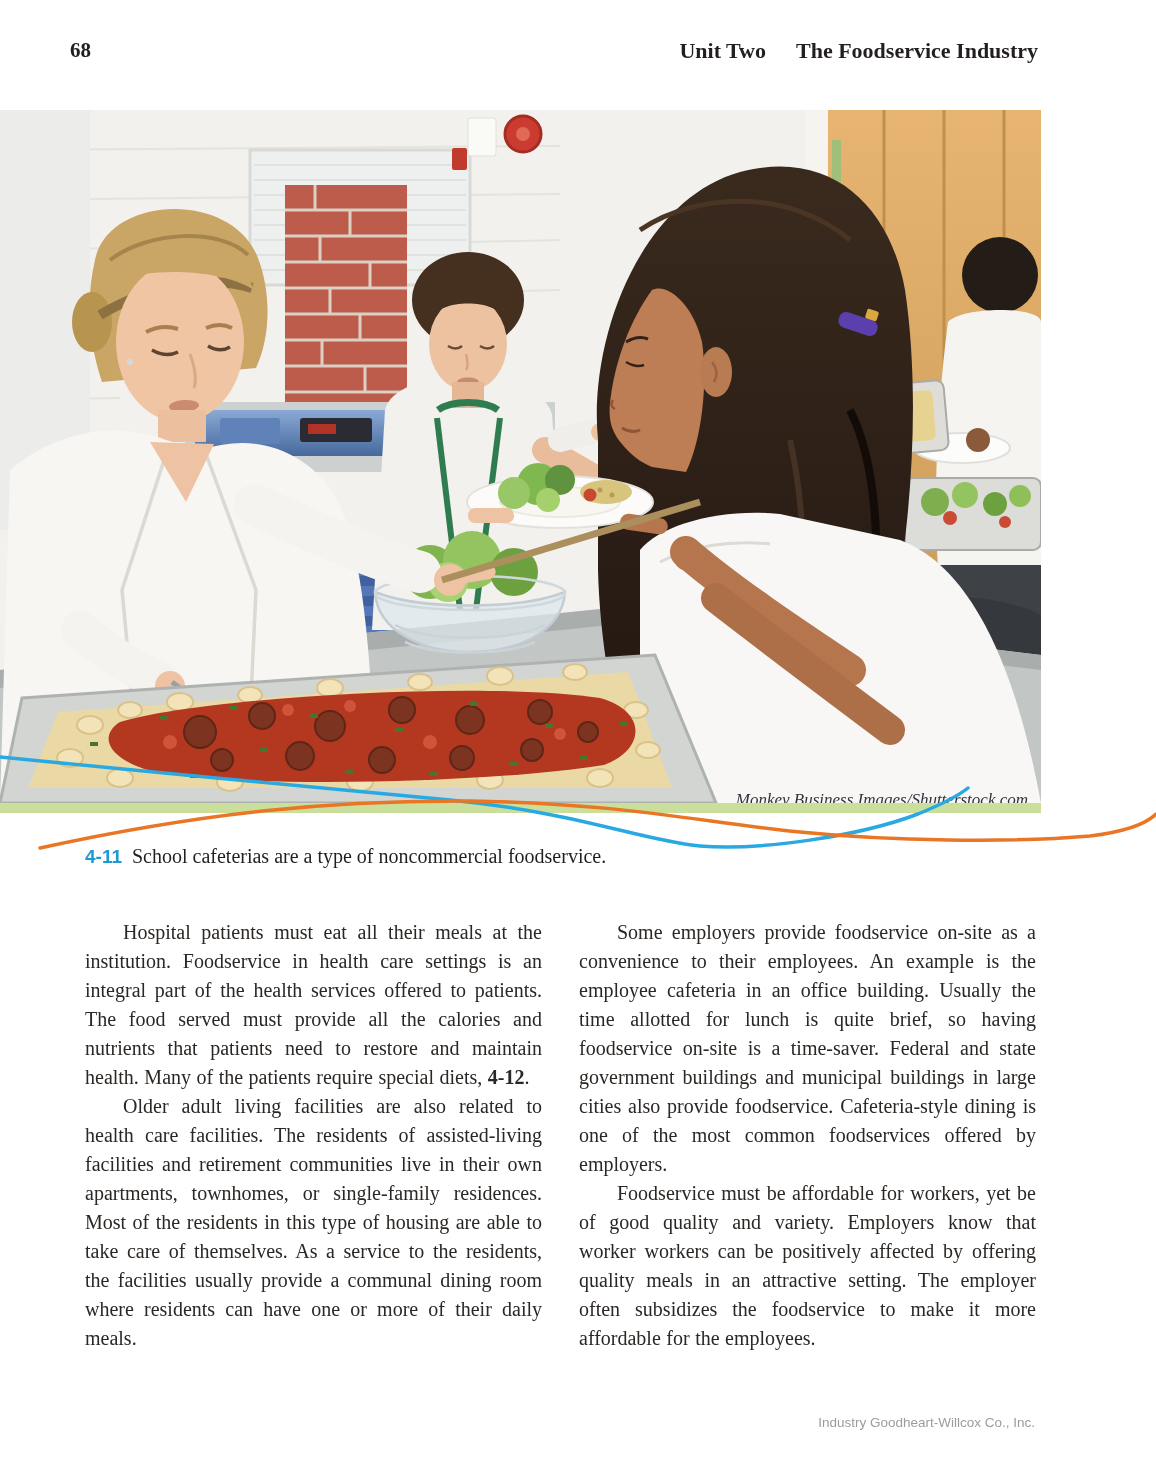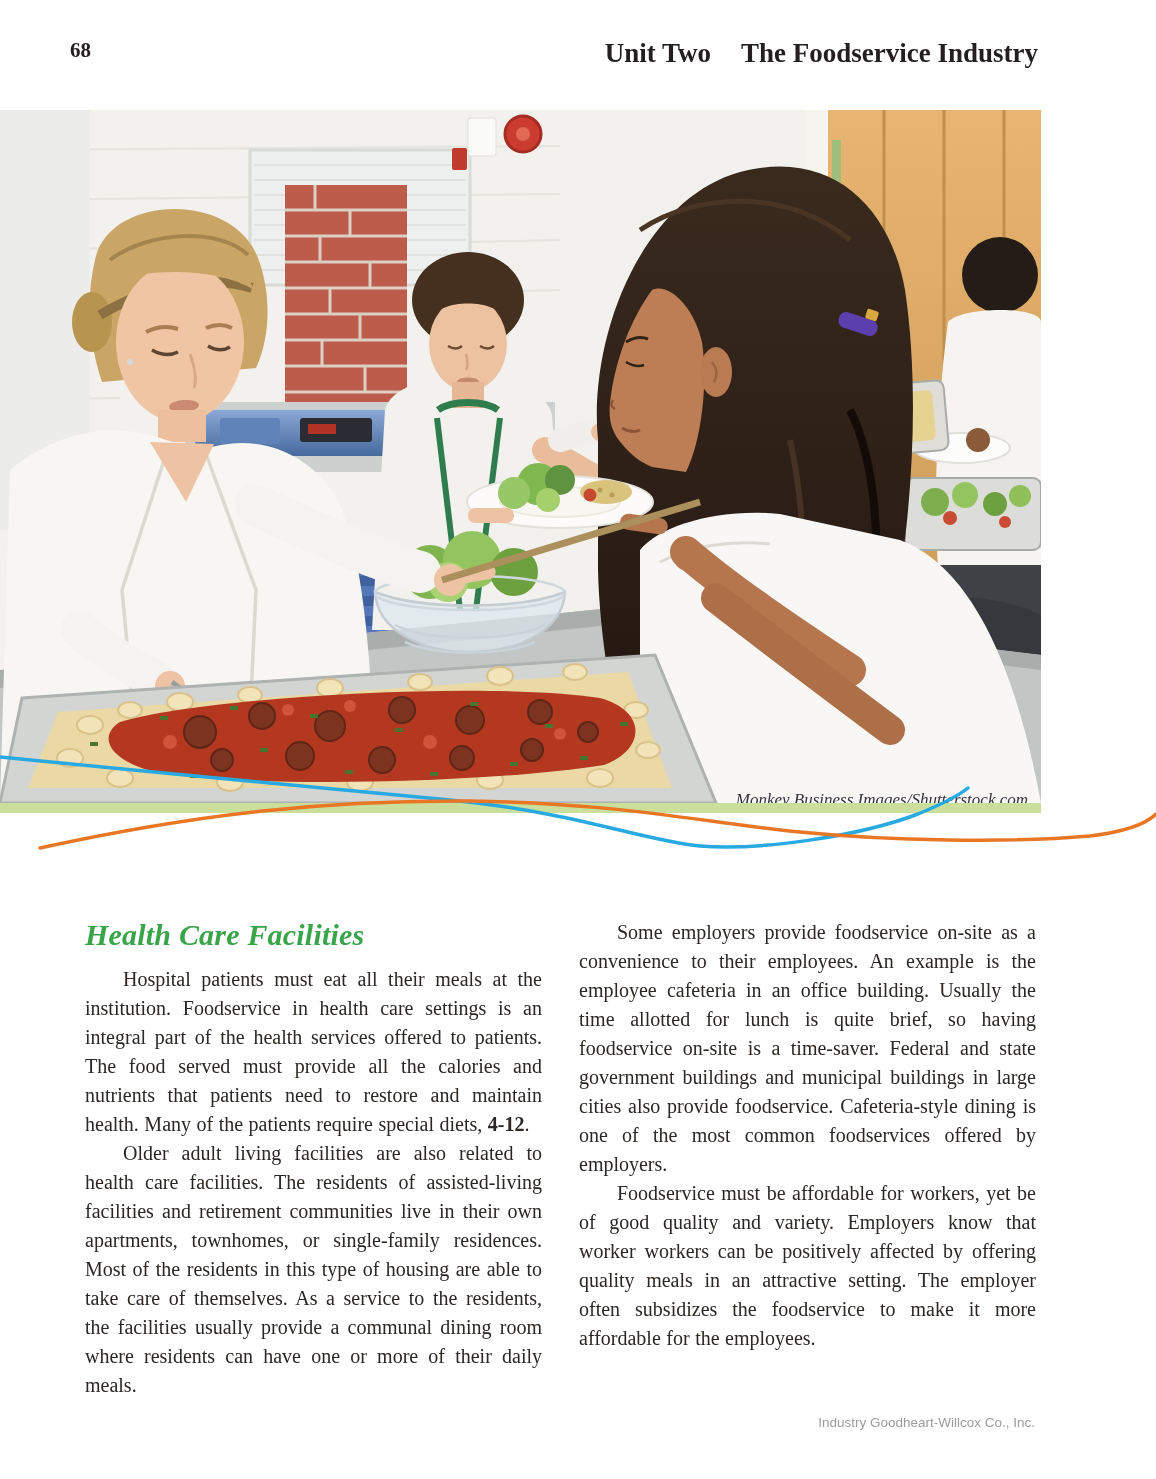--- a/index.html
+++ b/index.html
@@ -1,20 +1,20 @@
 <!DOCTYPE html>
 <html><head>
 <meta charset="utf-8">
 <style>
   html,body{margin:0;padding:0;background:#ffffff;}
   #page{position:relative;width:1156px;height:1479px;background:#ffffff;overflow:hidden;
         font-family:"Liberation Serif",serif;color:#2b2724;}
   
   .folio{position:absolute;left:70px;top:38px;font-size:21px;font-weight:bold;color:#231f20;}
-  .runhead{position:absolute;right:118px;top:38px;font-size:27px;font-weight:bold;color:#231f20;white-space:nowrap;}
+  .runhead{position:absolute;right:118px;top:38px;font-size:22px;font-weight:bold;color:#231f20;white-space:nowrap;}
   .runhead .unit{margin-right:30px;}
   
   #photo-wrap{position:absolute;left:0;top:110px;width:1041px;height:693px;overflow:hidden;background:#f2f1ed;}
   #photo-wrap svg{display:block;}
   .credit{position:absolute;right:13px;top:680px;font-style:italic;font-size:17px;color:#33333b;
           font-family:"Liberation Serif",serif;}
   #green-band{position:absolute;left:0;top:803px;width:1041px;height:10px;background:#cbdf9c;}
   #curves{position:absolute;left:0;top:740px;width:1156px;height:140px;pointer-events:none;}
   
   .caption{position:absolute;left:85px;top:845px;width:920px;font-size:20px;color:#231f20;}
@@ -351,24 +351,26 @@
     <div class="credit">Monkey Business Images/Shutterstock.com</div>
   </div>
 
   <div id="green-band"></div>
 
   <svg id="curves" viewBox="0 0 1156 140">
     <path d="M0,17 C150,32 320,48 450,60 C580,73 640,100 700,106 C760,111 860,96 918,74 C940,65 958,56 968,48" fill="none" stroke="#29a9e1" stroke-width="3.5" stroke-linecap="round"></path>
     <path d="M40,108 C200,73 330,60 470,61 C620,63 700,82 800,92 C890,101 1010,103 1090,96 C1122,92 1146,84 1156,74" fill="none" stroke="#e87625" stroke-width="3.5" stroke-linecap="round"></path>
   </svg>
 
+  <div class="caption">
+    <span class="fig-num">4-11</span><span>School cafeterias are a type of noncommercial foodservice.</span>
+  </div>
 
   <div id="columns">
     <div class="col">
-      <h2 class="section">Health Care Facilities</h2>
       <p><span>Hospital patients must eat all their meals at the institution. Foodservice in health care settings is an integral part of the health services offered to patients. The food served must provide all the calories and nutrients that patients need to restore and maintain health. Many of the patients require special diets, </span><span class="bold-ref">4-12</span><span>.</span></p>
       <p>Older adult living facilities are also related to health care facilities. The residents of assisted-living facilities and retirement communities live in their own apartments, townhomes, or single-family residences. Most of the residents in this type of housing are able to take care of themselves. As a service to the residents, the facilities usually provide a communal dining room where residents can have one or more of their daily meals.</p>
     </div>
     <div class="col">
       <p>Some employers provide foodservice on-site as a convenience to their employees. An example is the employee cafeteria in an office building. Usually the time allotted for lunch is quite brief, so having foodservice on-site is a time-saver. Federal and state government buildings and municipal buildings in large cities also provide foodservice. Cafeteria-style dining is one of the most common foodservices offered by employers.</p>
       <p>Foodservice must be affordable for workers, yet be of good quality and variety. Employers know that worker workers can be positively affected by offering quality meals in an attractive setting. The employer often subsidizes the foodservice to make it more affordable for the employees.</p>
     </div>
   </div>
 
   <div class="footer">Industry Goodheart-Willcox Co., Inc.</div>

